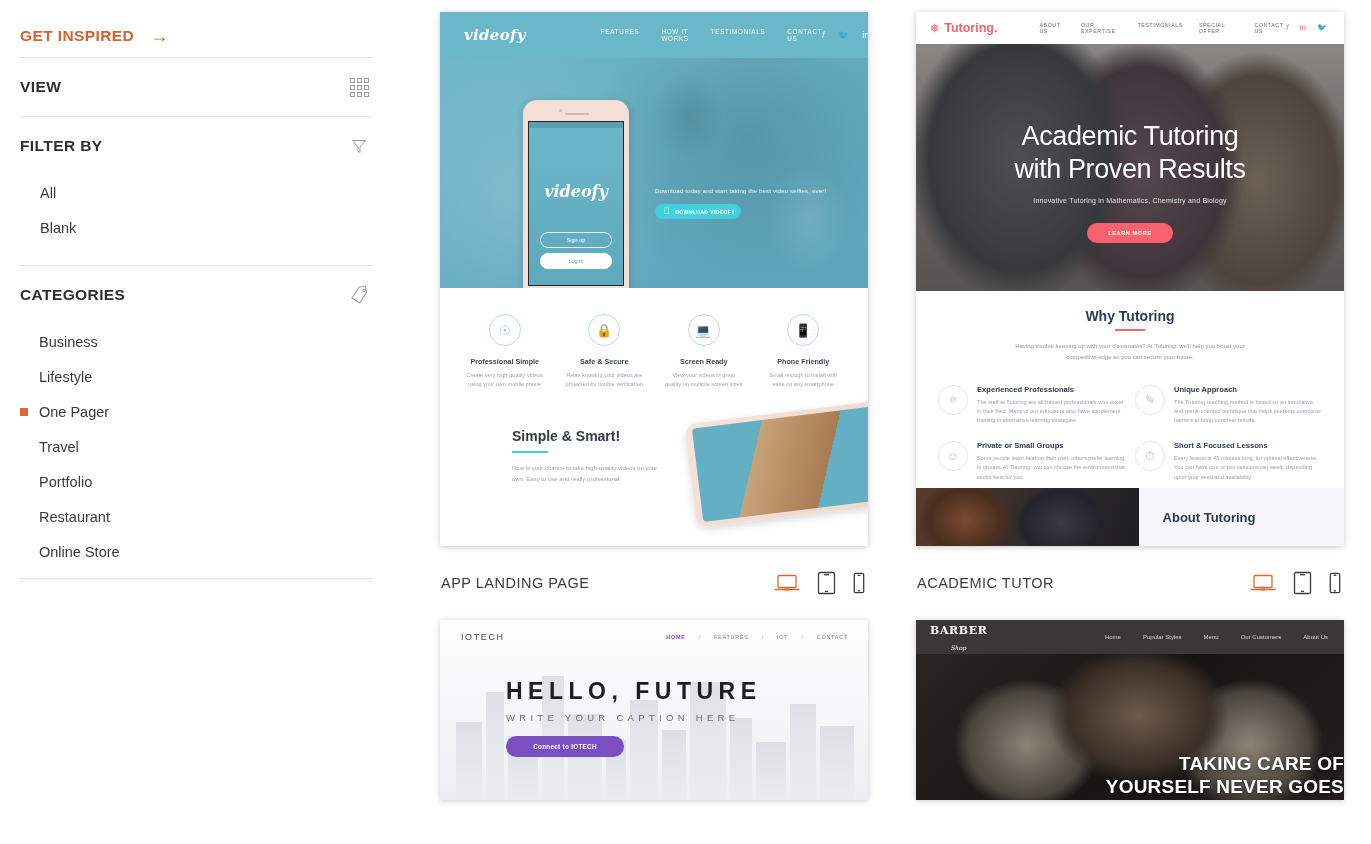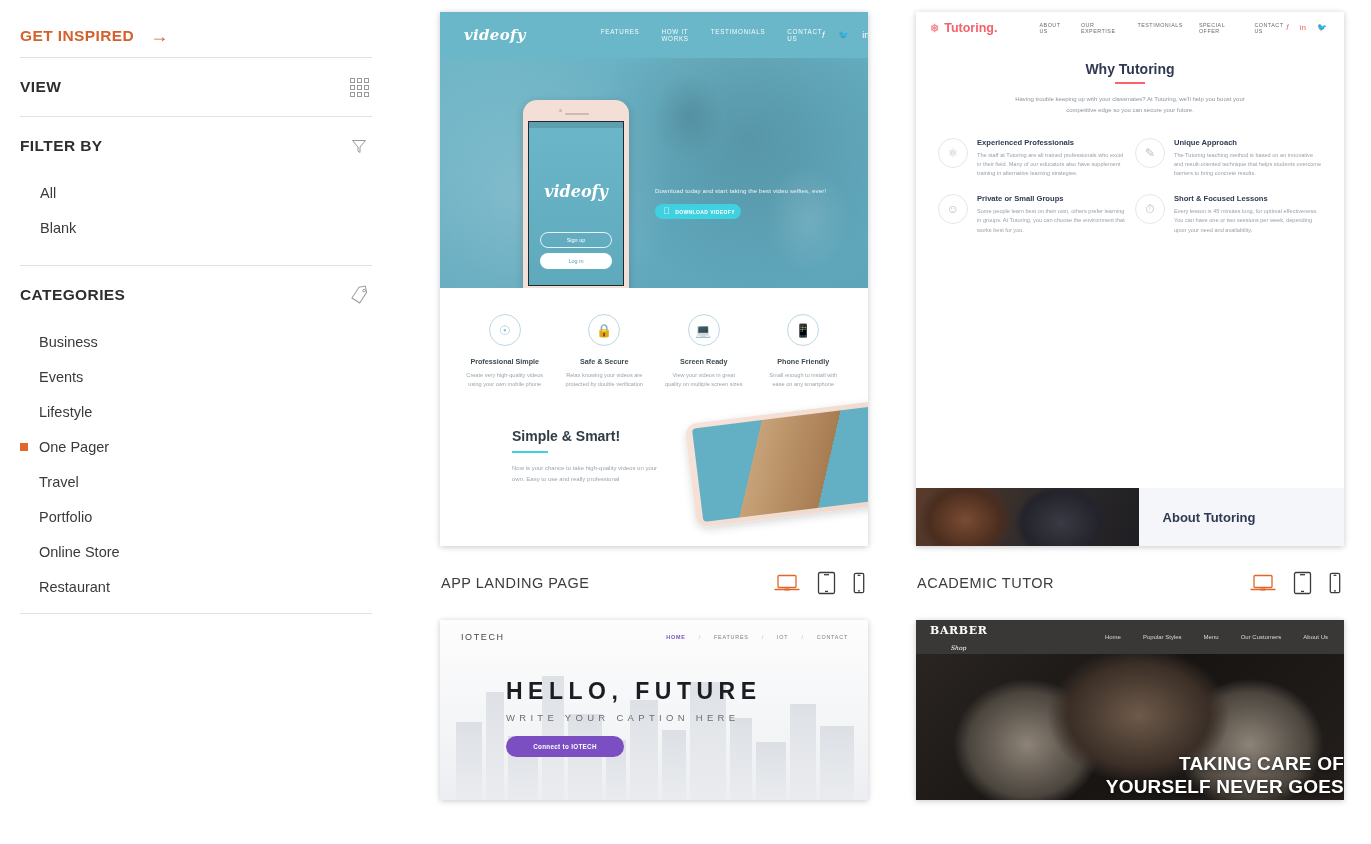--- a/index.html
+++ b/index.html
@@ -289,39 +289,36 @@
             <circle cx="16.1" cy="6.6" r="1.3"></circle>
           </svg>
         </span>
       </div>
 
       <ul class="opt-list cats">
         <li>
             <span>Business</span>
           </li>
         <li>
-            <span>Events</span>
-          </li>
-        <li>
             <span>Lifestyle</span>
           </li>
         <li class="active">
             <span>One Pager</span>
           </li>
         <li>
             <span>Travel</span>
           </li>
         <li>
             <span>Portfolio</span>
           </li>
         <li>
+            <span>Restaurant</span>
+          </li>
+        <li>
             <span>Online Store</span>
-          </li>
-        <li>
-            <span>Restaurant</span>
           </li>
       </ul>
       <div class="pad-t"></div>
 
       <div class="divider"></div>
     </div>
   </aside>
 
   <main class="main">
     <div class="grid">
@@ -442,20 +439,27 @@
                 <span>SPECIAL OFFER</span>
                 <span>CONTACT US</span>
               </span>
               <span class="tu-social">
                 <span>𝑓</span>
                 <span>in</span>
                 <span>🐦</span>
               </span>
             </div>
 
+            <div class="tu-hero">
+              <div class="tu-hero-c">
+                <div class="tu-h1">Academic Tutoring<br>with Proven Results</div>
+                <div class="tu-sub">Innovative Tutoring in Mathematics, Chemistry and Biology</div>
+                <div class="tu-cta">LEARN MORE</div>
+              </div>
+            </div>
 
             <div class="tu-why">
               <h3>Why Tutoring</h3>
               <div class="rule"></div>
               <div class="lead">Having trouble keeping up with your classmates? At Tutoring, we'll help you boost your<br>competitive edge so you can secure your future.</div>
             </div>
 
             <div class="tu-grid">
               <div class="tu-item">
                 <span class="tu-ico">⚛</span>

